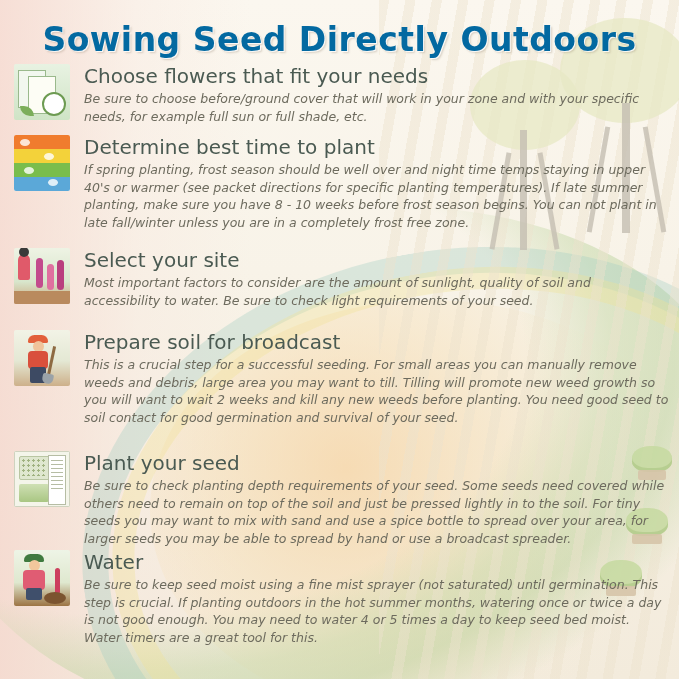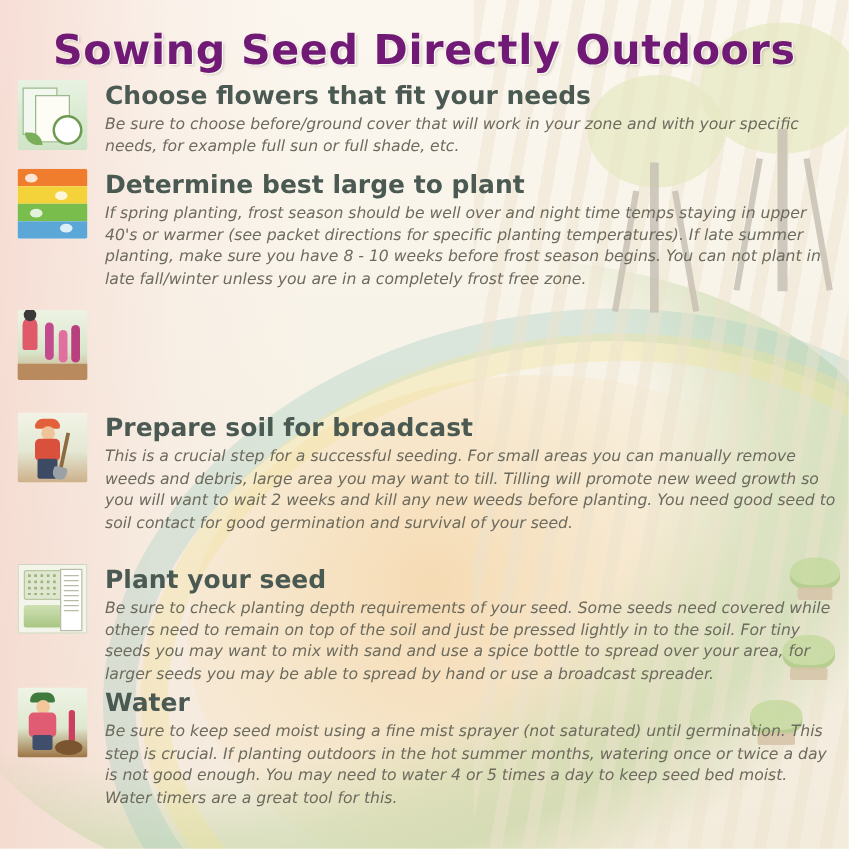--- a/index.html
+++ b/index.html
@@ -108,21 +108,21 @@
   }
   .title {
     position: absolute;
     top: 20px;
     left: 0;
     width: 679px;
     text-align: center;
     font-size: 33px;
     font-weight: bold;
     letter-spacing: 0.5px;
-    color: #701a75;
+    color: #0369a1;
     text-shadow: 1px 1px 0 rgba(255,255,255,0.85), 2px 2px 2px rgba(120,100,75,0.25);
     font-family: "DejaVu Sans", sans-serif;
   }
   .section {
     position: absolute;
     left: 14px;
     width: 655px;
   }
   .thumb {
     position: absolute;
@@ -133,21 +133,21 @@
     border-radius: 2px;
     overflow: hidden;
   }
   .sec-body {
     margin-left: 70px;
   }
   .sec-head {
     font-size: 20px;
     color: #4a5a52;
     font-family: "DejaVu Sans", sans-serif;
-    font-weight: bold;
+    font-weight: normal;
     margin: 0 0 2px 0;
     line-height: 24px;
   }
   .sec-text {
     font-size: 12.5px;
     line-height: 17.5px;
     color: #6d6b5e;
     font-style: italic;
     font-family: "DejaVu Sans", sans-serif;
     margin: 0;
@@ -263,34 +263,38 @@
             <div class="z2"></div>
             <div class="z3"></div>
             <div class="z4"></div>
           <span class="blob" style="left:6px; top:4px;"></span>
           <span class="blob" style="left:30px; top:18px;"></span>
           <span class="blob" style="left:10px; top:32px;"></span>
           <span class="blob" style="left:34px; top:44px;"></span>
         </div>
       </div>
       <div class="sec-body">
-        <p class="sec-head">Determine best large to plant</p>
+        <p class="sec-head">Determine best time to plant</p>
         <p class="sec-text">If spring planting, frost season should be well over and  night time temps staying in upper 40's or warmer (see packet directions for specific planting temperatures). If late summer planting, make sure you have 8 - 10 weeks before frost season begins. You can not plant in late fall/winter unless you are in a completely frost free zone.</p>
       </div>
     </div>
 
     <div class="section" style="top:248px;">
       <div class="thumb">
         <div class="th-garden">
             <div class="fig"></div>
             <div class="fl1"></div>
             <div class="fl2"></div>
             <div class="fl3"></div>
             <div class="soil"></div>
           </div>
+      </div>
+      <div class="sec-body">
+        <p class="sec-head">Select your site</p>
+        <p class="sec-text">Most important factors to consider are the amount of sunlight, quality of soil and accessibility to water. Be sure to check light  requirements of your seed.</p>
       </div>
     </div>
 
     <div class="section" style="top:330px;">
       <div class="thumb">
         <div class="th-dig">
             <div class="hat"></div>
             <div class="head"></div>
             <div class="body"></div>
             <div class="legs"></div>

